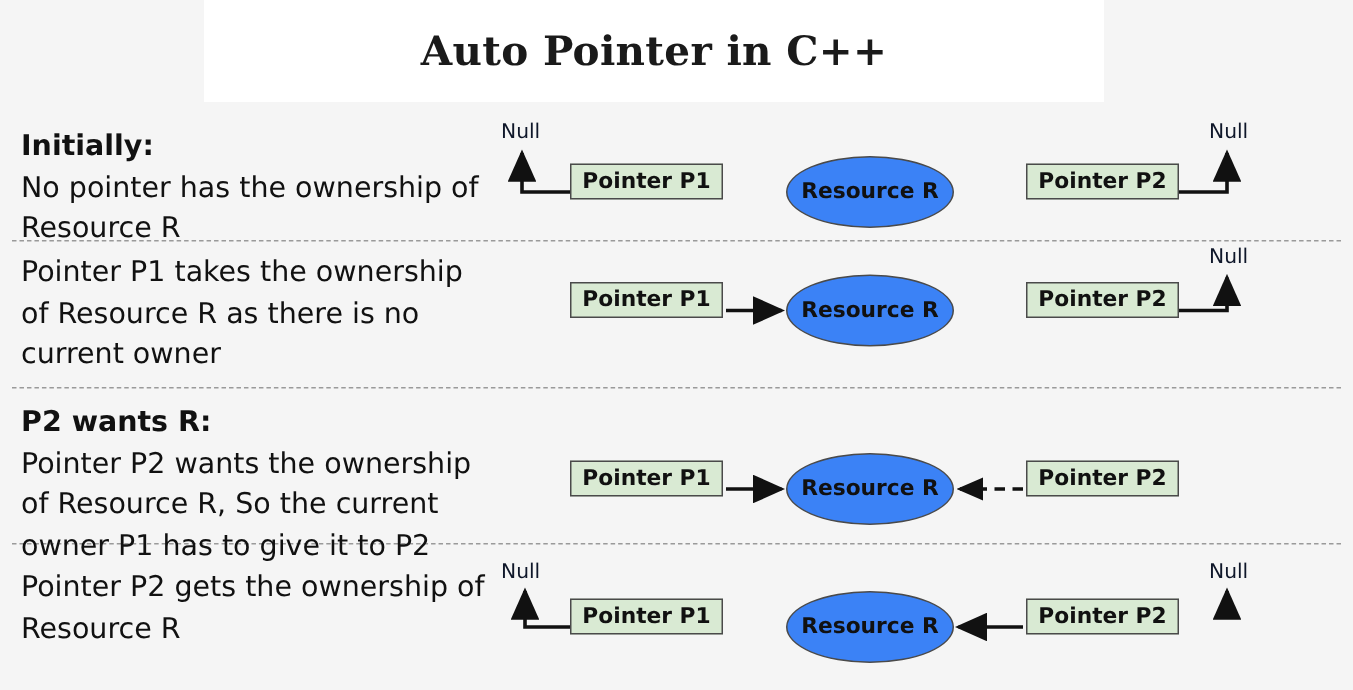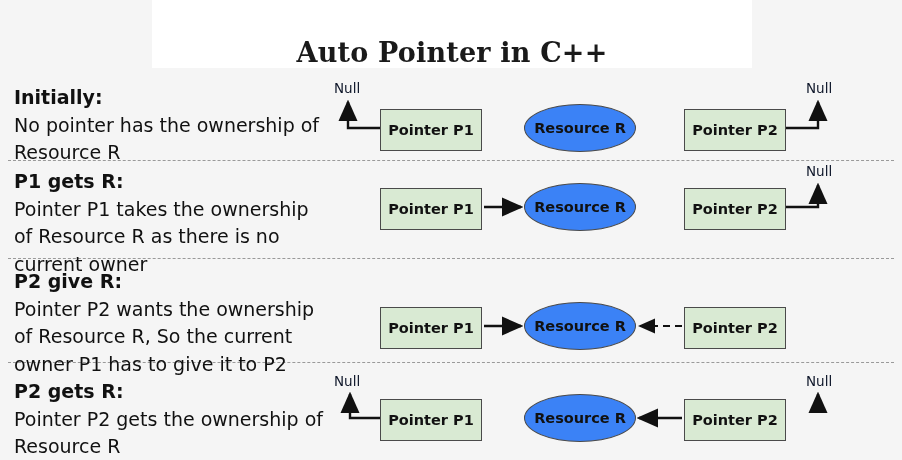--- a/index.html
+++ b/index.html
@@ -9,27 +9,27 @@
   body {
     width: 902px;
     height: 460px;
     background: #f5f5f5;
     font-family: "DejaVu Sans", sans-serif;
     overflow: hidden;
     position: relative;
   }
   .title-bar {
     position: absolute;
-    left: 152px;
+    left: 136px;
     top: 0px;
     width: 600px;
     height: 68px;
     background: #ffffff;
     display: flex;
-    align-items: flex-end;
+    align-items: center;
     justify-content: center;
   }
   .title-text {
     font-size: 27px;
     font-weight: bold;
     color: #1a1a1a;
     font-family: "DejaVu Serif", serif;
     letter-spacing: 0.2px;
   }
   .row-sep {
@@ -48,21 +48,21 @@
     width: 310px;
     font-family: "DejaVu Sans", sans-serif;
   }
   .desc .hdr {
     font-weight: bold;
     display: block;
   }
   .box {
     position: absolute;
     width: 102px;
-    height: 42px;
+    height: 24px;
     background: #d9ead3;
     border: 1.5px solid #4a4a4a;
     display: flex;
     align-items: center;
     justify-content: center;
     font-size: 14.5px;
     font-weight: bold;
     color: #111111;
     box-sizing: border-box;
   }
@@ -111,38 +111,36 @@
   <span class="hdr">Initially:</span>
   <span>No pointer has the ownership of Resource R</span>
 </div>
 <div class="null-label" style="left:334px; top:80px;">Null</div>
 <div class="box" style="left:380px; top:109px;">Pointer P1</div>
 <div class="ellipse" style="left:524px; top:104px;">Resource R</div>
 <div class="box" style="left:684px; top:109px;">Pointer P2</div>
 <div class="null-label" style="left:806px; top:80px;">Null</div>
 
 <div class="desc" style="top:168px;">
-  <span class="hdr">P1 gets R:</span>
   <span>Pointer P1 takes the ownership of Resource R as there is no current owner</span>
 </div>
 <div class="box" style="left:380px; top:188px;">Pointer P1</div>
 <div class="ellipse" style="left:524px; top:183px;">Resource R</div>
 <div class="box" style="left:684px; top:188px;">Pointer P2</div>
 <div class="null-label" style="left:806px; top:163px;">Null</div>
 
 <div class="desc" style="top:268px;">
-  <span class="hdr">P2 give R:</span>
+  <span class="hdr">P2 wants R:</span>
   <span>Pointer P2 wants the ownership of Resource R, So the current owner P1 has to give it to P2</span>
 </div>
 <div class="box" style="left:380px; top:307px;">Pointer P1</div>
 <div class="ellipse" style="left:524px; top:302px;">Resource R</div>
 <div class="box" style="left:684px; top:307px;">Pointer P2</div>
 
 <div class="desc" style="top:378px;">
-  <span class="hdr">P2 gets R:</span>
   <span>Pointer P2 gets the ownership of Resource R</span>
 </div>
 <div class="null-label" style="left:334px; top:373px;">Null</div>
 <div class="box" style="left:380px; top:399px;">Pointer P1</div>
 <div class="ellipse" style="left:524px; top:394px;">Resource R</div>
 <div class="box" style="left:684px; top:399px;">Pointer P2</div>
 <div class="null-label" style="left:806px; top:373px;">Null</div>
 
 <svg class="overlay">
   <defs>

